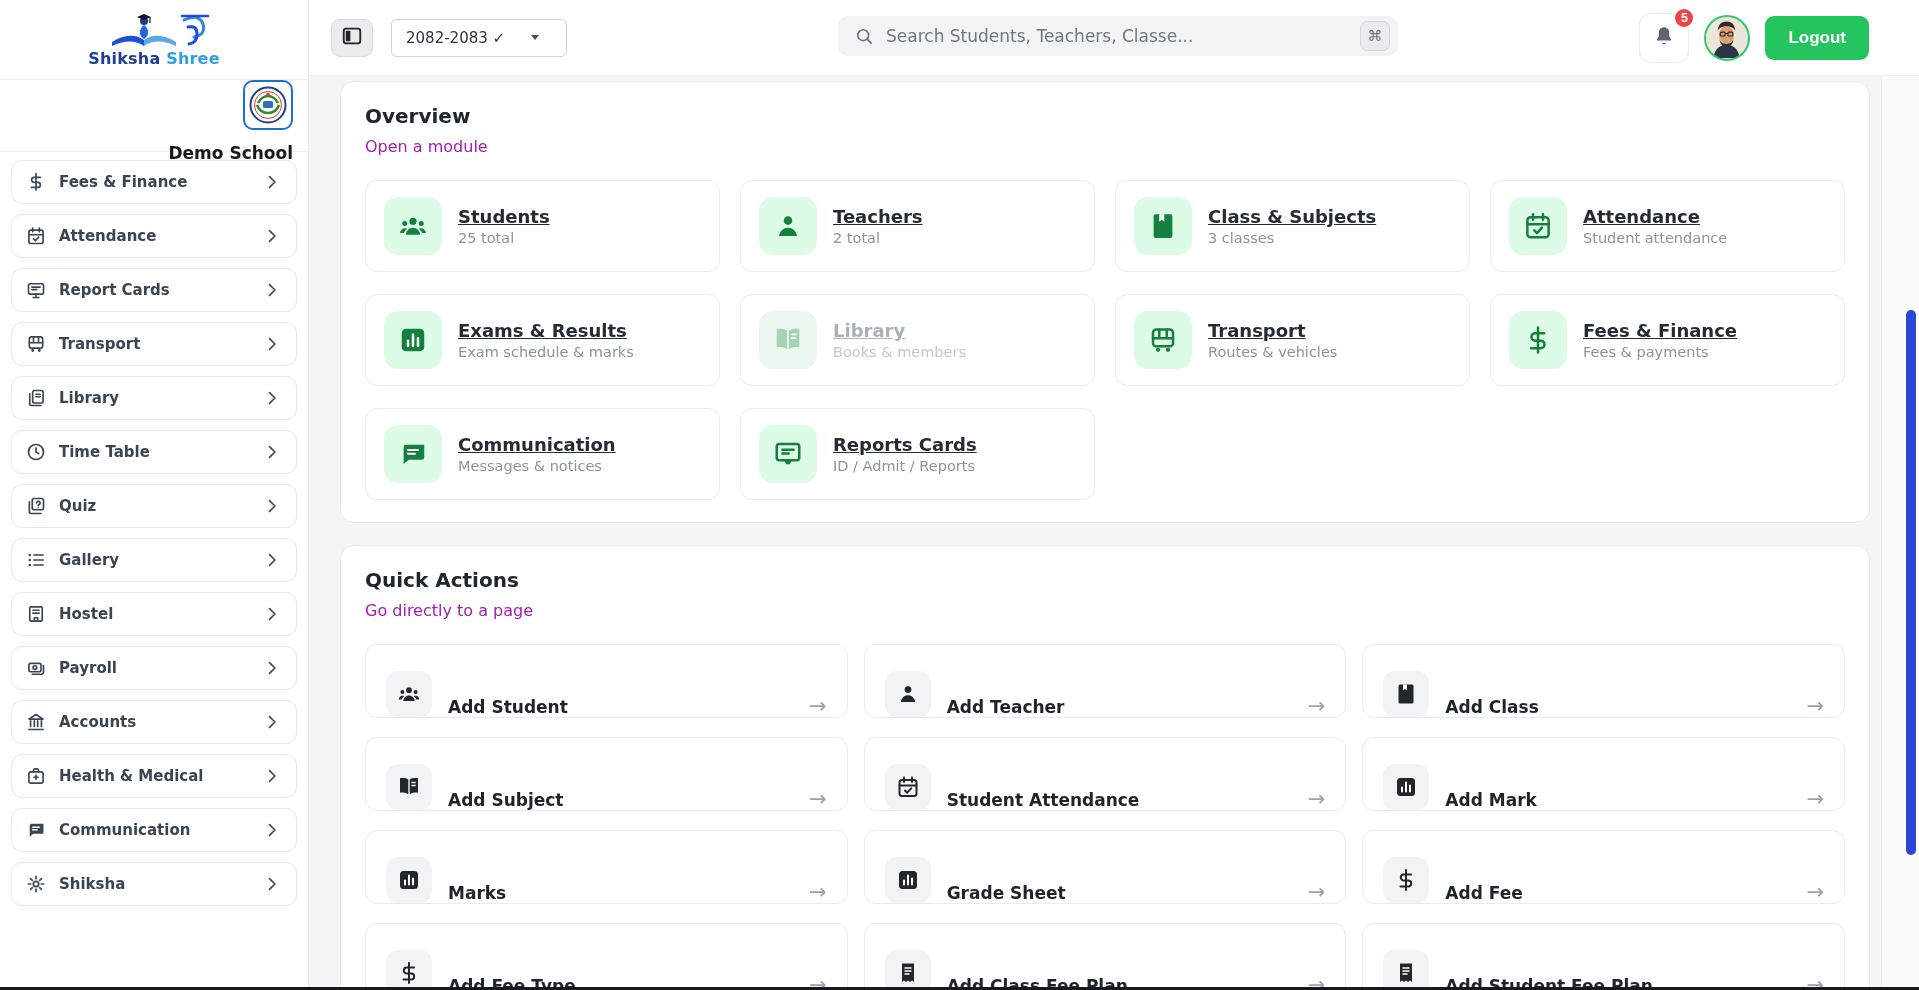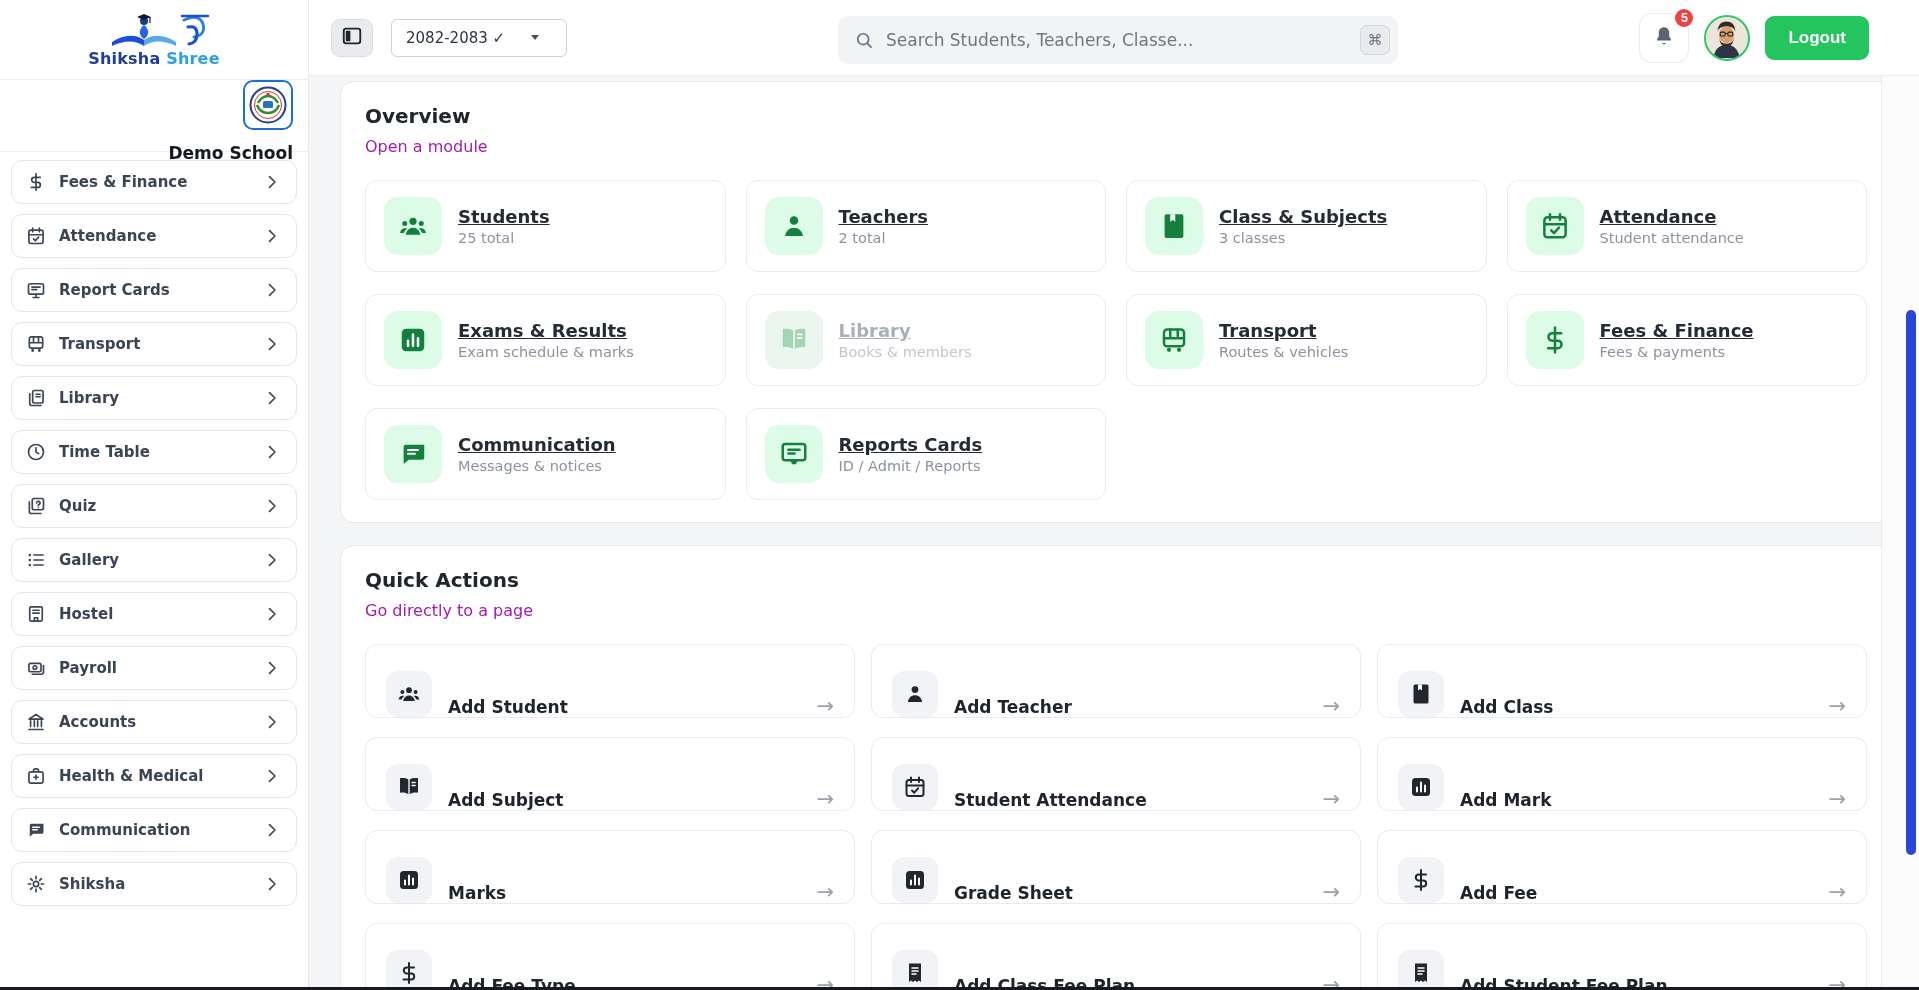--- a/index.html
+++ b/index.html
@@ -27,40 +27,40 @@
   
   .topbar{position:fixed;left:309px;right:0;top:0;height:76px;background:#fff;z-index:9;
     display:flex;align-items:center;padding:0 50px 0 22px;border-bottom:1px solid #eef0f3;}
   .toggle{width:42px;height:38px;border-radius:9px;background:#e9ebee;border:1px solid #d9dde2;
     color:#1f242b;display:flex;align-items:center;justify-content:center;cursor:pointer;}
   .toggle svg{width:22px;height:22px;}
   .select{margin-left:18px;height:38px;min-width:176px;border:1px solid #ccd2d9;border-radius:6px;
     background:#fff;display:flex;align-items:center;padding:0 11px 0 14px;font-size:15px;color:#2b3440;cursor:pointer;}
   .caret{width:0;height:0;border-left:4.5px solid transparent;border-right:4.5px solid transparent;
     border-top:5.5px solid #49505a;margin-left:26px;}
-  .search{position:absolute;left:529px;top:16px;width:560px;height:48px;background:#f1f3f5;
+  .search{position:absolute;left:529px;top:16px;width:560px;height:40px;background:#f1f3f5;
     border-radius:10px;display:flex;align-items:center;gap:12px;padding:0 8px 0 16px;cursor:text;}
   .search svg{width:20px;height:20px;color:#6a7280;flex:none;}
   .placeholder{flex:1;font-size:17px;color:#6f7781;white-space:nowrap;overflow:hidden;}
   .kbd{width:30px;height:30px;border:1px solid #d4d8dd;background:#e9ebee;border-radius:7px;
     display:flex;align-items:center;justify-content:center;font-size:15px;color:#6a7280;flex:none;}
   .right{margin-left:auto;display:flex;align-items:center;gap:15px;}
   .bell{position:relative;width:50px;height:50px;background:#fff;border:1px solid #e7eaee;border-radius:12px;
     color:#5b6470;display:flex;align-items:center;justify-content:center;cursor:pointer;}
   .bell svg{width:24px;height:24px;}
   .nbadge{position:absolute;top:-7px;right:-7px;min-width:22px;height:22px;border-radius:11px;
     background:#ee4343;color:#fff;font-size:12.5px;font-weight:700;display:flex;align-items:center;
     justify-content:center;border:2.5px solid #fff;padding:0 4px;}
   .avatar{width:46px;height:46px;border-radius:50%;border:2.5px solid #2fc768;background:#ece5da;
     overflow:hidden;cursor:pointer;flex:none;}
   .logout{height:44px;padding:0 23px;border-radius:9px;background:#24c45e;color:#fff;font-size:17px;
     font-weight:600;border:none;cursor:pointer;}
   
   .main{position:fixed;left:309px;top:76px;right:0;bottom:3px;background:#f4f5f7;
-    padding:5px 27px 0 31px;overflow:hidden;}
+    padding:5px 49px 0 31px;overflow:hidden;}
   .panel{background:#fff;border:1px solid #e7e9ec;border-radius:14px;padding:22px 24px;margin-bottom:22px;}
   .panel h2{margin:0;font-size:20px;font-weight:700;color:#20262e;}
   .panel .sub{margin:9px 0 24px;font-size:16px;color:#a21caf;}
   .grid4{display:grid;grid-template-columns:repeat(4,1fr);gap:22px 20px;}
   .card{display:flex;align-items:center;gap:16px;height:92px;padding:0 18px;border:1px solid #e9ebef;
     border-radius:12px;background:#fff;cursor:pointer;}
   .tile{width:58px;height:58px;border-radius:14px;background:#dcfce7;color:#15803d;flex:none;
     display:flex;align-items:center;justify-content:center;}
   .tile svg{width:30px;height:30px;}
   .ctitle{font-size:18px;font-weight:700;color:#242b34;text-decoration:underline;}

